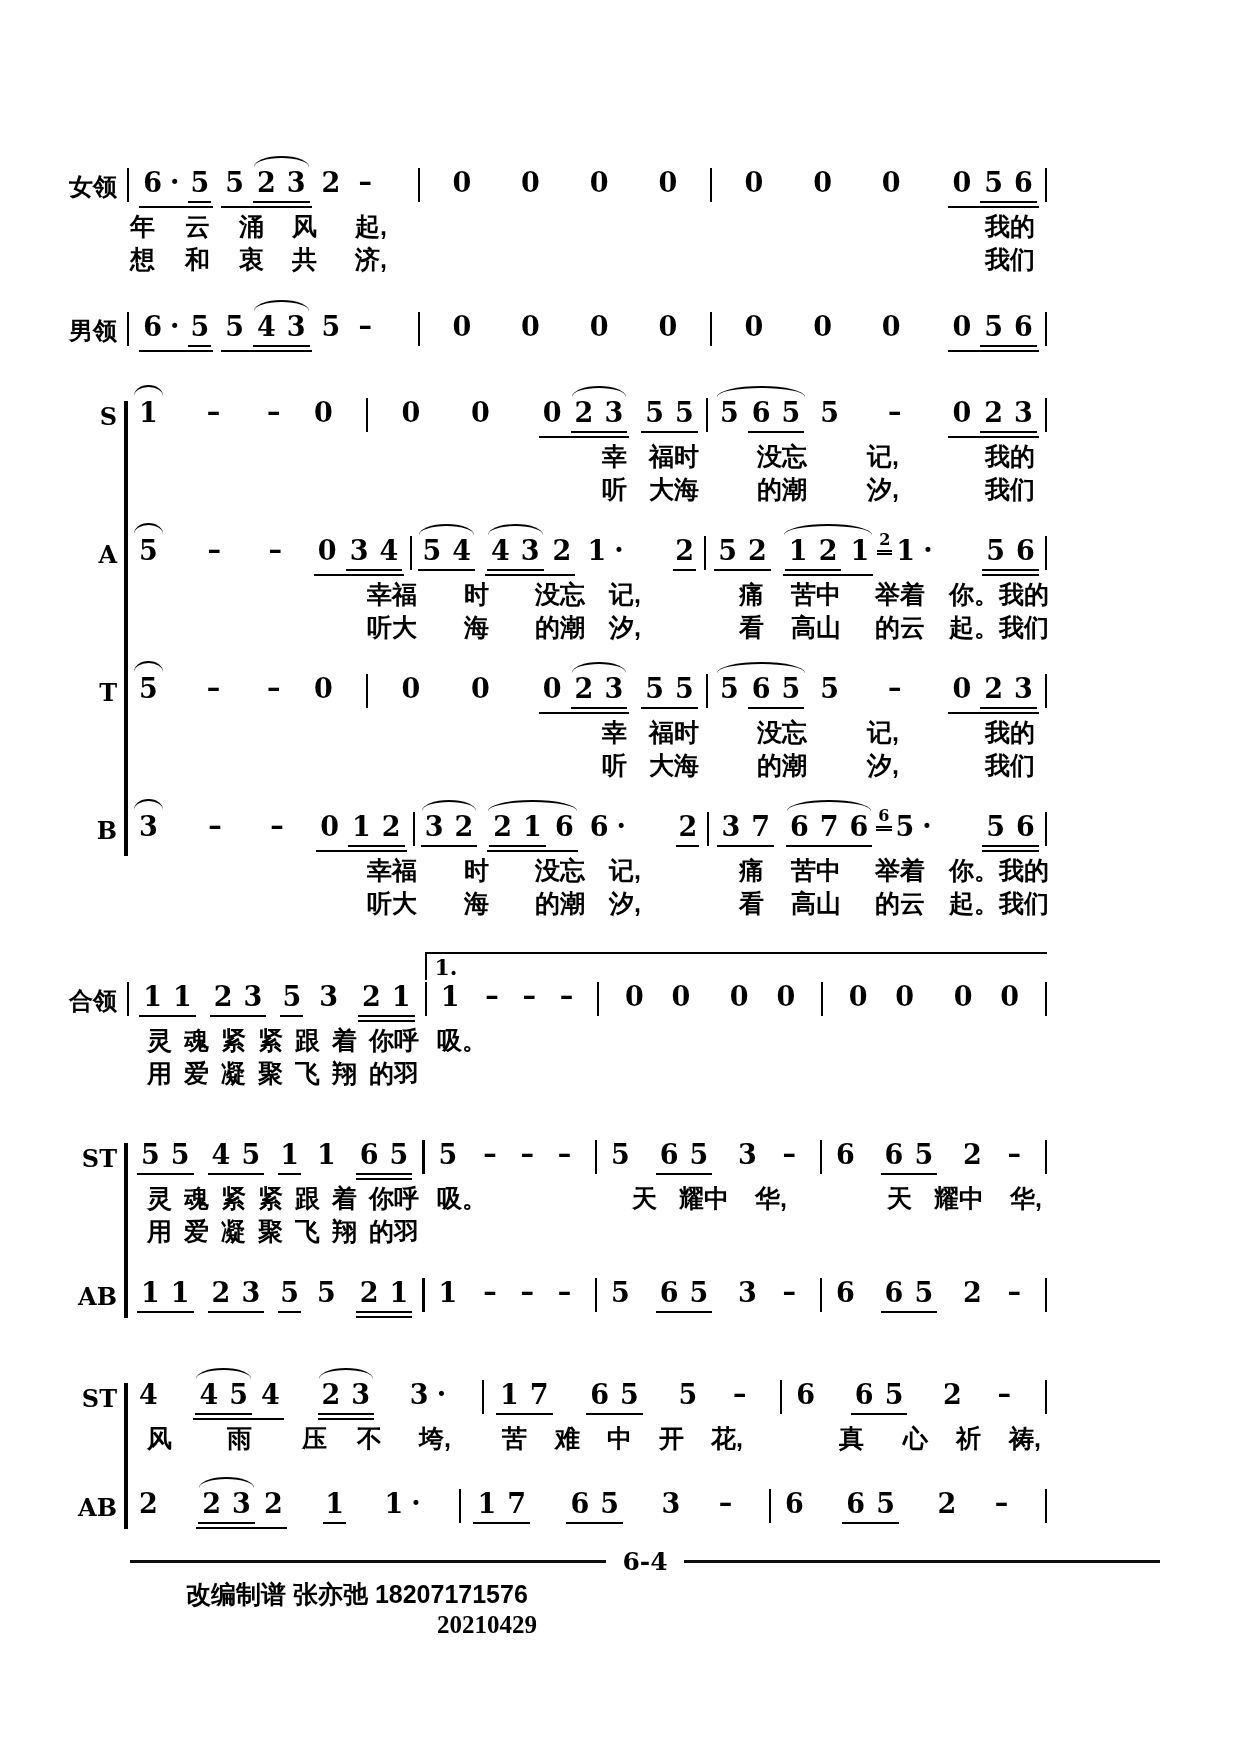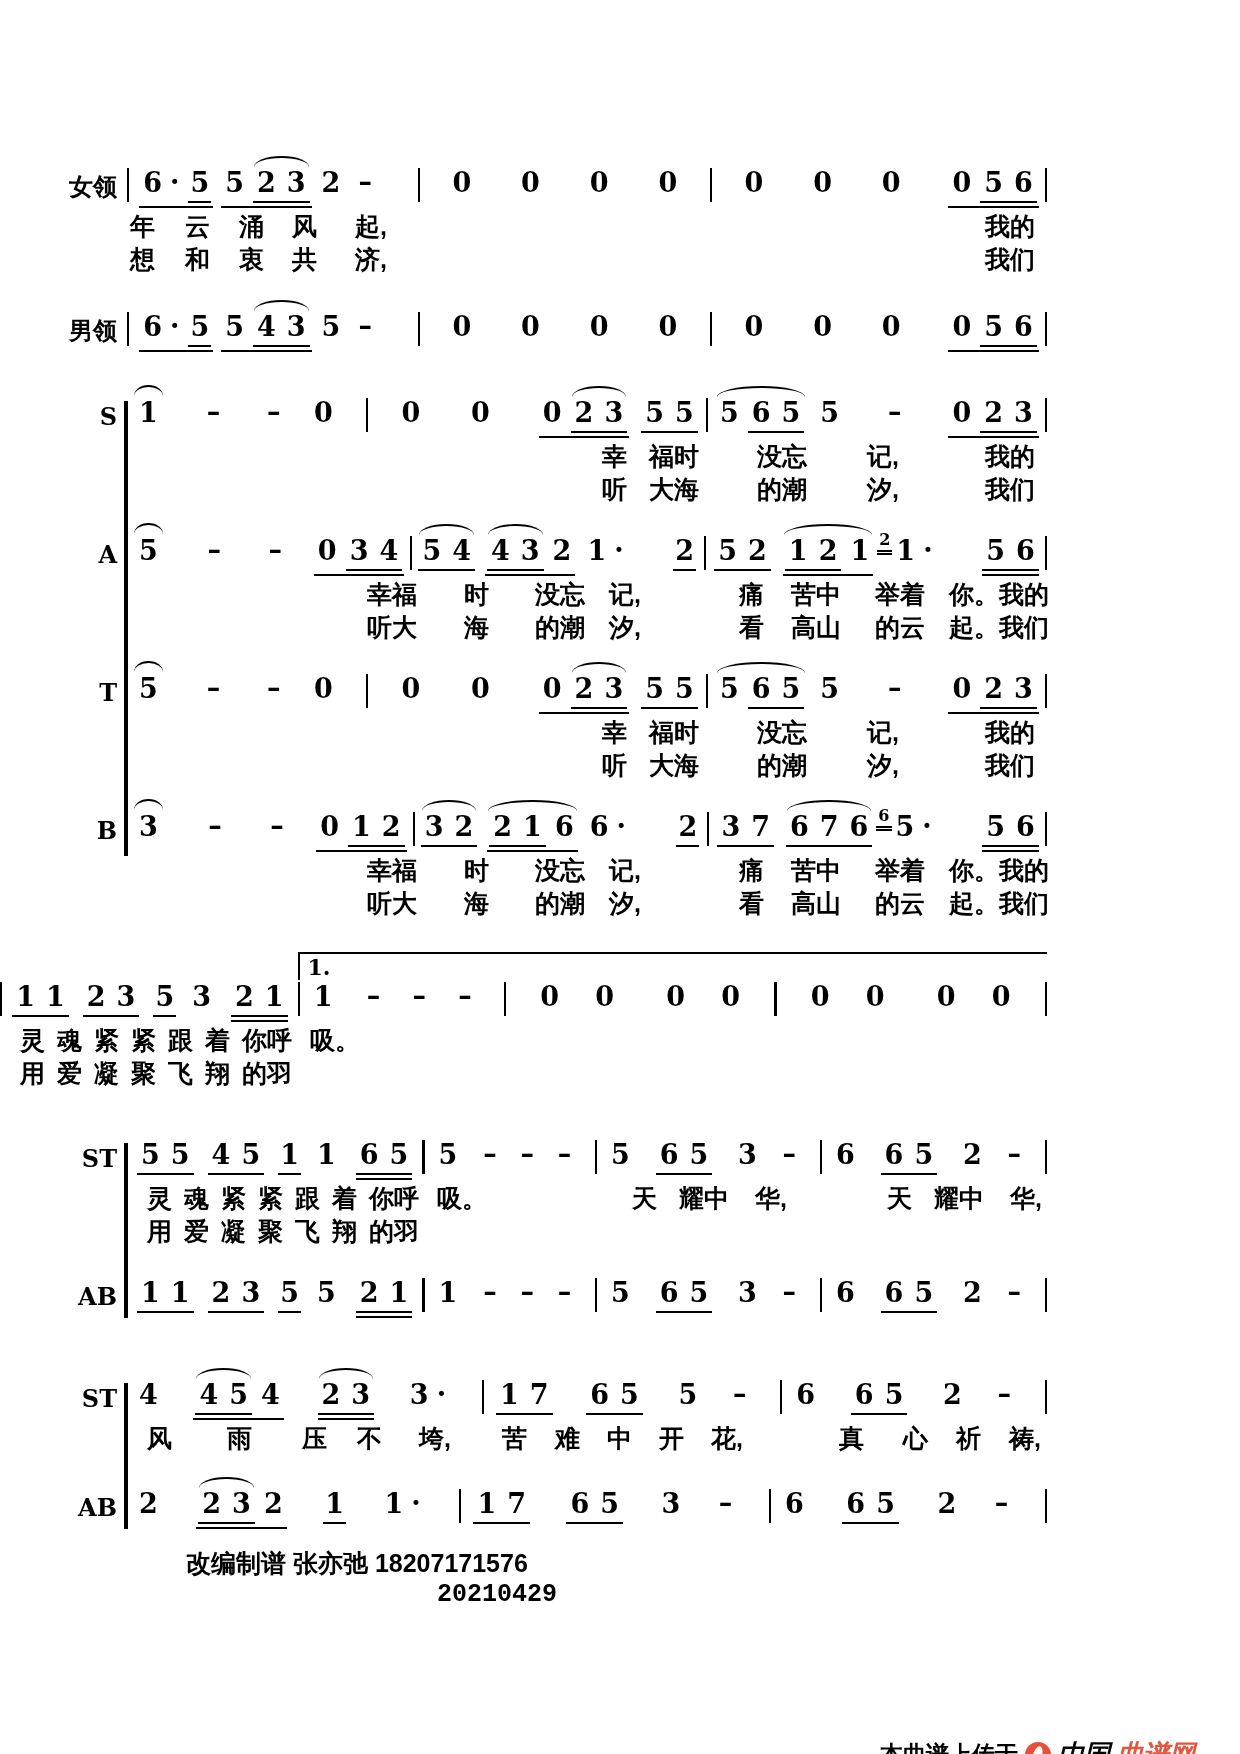--- a/index.html
+++ b/index.html
@@ -31,21 +31,21 @@
   .voltabox{position:relative;display:inline-flex;align-items:flex-start;flex:1;}
   .volta-line{position:absolute;left:0;right:0;top:-30px;height:26px;border-top:2.5px solid #000;border-left:2.5px solid #000;}
   .volta-label{position:absolute;left:10px;top:-28px;font-family:"DejaVu Serif",serif;font-weight:bold;font-size:22px;}
   .lyrics{position:relative;height:33px;font-size:25px;font-weight:bold;line-height:33px;}
   .lyr{position:absolute;top:0;white-space:nowrap;}
   .footer{margin-top:16px;}
   .rule{display:flex;align-items:center;width:1030px;margin-left:130px;}
   .rule .ln{flex:1;height:3.5px;background:#0d0d0d;}
   .rule .pg{padding:0 16px;font-family:"DejaVu Serif",serif;font-weight:bold;font-size:25px;}
   .credit{margin-left:186px;font-size:25px;font-weight:bold;margin-top:2px;}
-  .date{margin-left:437px;font-family:Liberation Mono, monospace;font-weight:bold;font-size:25px;}
+  .date{margin-left:437px;font-family:Liberation Serif, serif;font-weight:bold;font-size:25px;}
   .upload{display:flex;align-items:center;justify-content:flex-end;margin:128px 45px 0 0;gap:7px;font-size:23px;font-weight:bold;}
   .logo{width:26px;height:26px;border-radius:50%;background:#e8503a;position:relative;flex:0 0 26px;}
   .logo::before{content:'';position:absolute;left:8px;top:4px;width:9px;height:18px;background:#fff;border-radius:50%;transform:rotate(18deg);}
   .brand-cn{font-size:26px;font-weight:bold;font-style:italic;}
   .brand-red{color:#e2583e;font-size:26px;font-weight:bold;font-style:italic;}
 </style>
 </head>
 <body>
 
 <div class="sheet">
@@ -1058,20 +1058,21 @@
             <span class="lyr" style="left: 664px;">高山</span>
             <span class="lyr" style="left: 748px;">的云</span>
             <span class="lyr" style="left: 822px;">起。</span>
             <span class="lyr" style="left: 872px;">我们</span>
           </div>
         </div>
       </div>
     </div>
     <div class="system" style="margin-bottom: 50px;">
       <div class="staff" style="margin-bottom: 0px; padding-top: 32px;">
+        <div class="label">合领</div>
         <div class="scontent">
           <div class="notes">
             <span class="barline"></span>
             <span class="sp" style="width: 10px;"></span>
             <span class="tok">
               <span class="row">
                 <span class="tok">
                   <span class="row">
                     <span class="txt">1</span>
                   </span>
@@ -1837,20 +1838,25 @@
             <span class="dash">–</span>
             <span class="grow" style="flex-grow: 2;"></span>
             <span class="barline"></span>
           </div>
         </div>
       </div>
     </div>
   </div>
 
 <div class="footer">
+  <div class="rule">
+    <span class="ln"></span>
+    <span class="pg">6-4</span>
+    <span class="ln"></span>
+  </div>
   <div class="credit">改编制谱  张亦弛  18207171576</div>
   <div class="date">20210429</div>
   <div class="upload">
     <span>本曲谱上传于</span>
     <span class="logo"></span>
     <span class="brand-cn">中国</span>
     <span class="brand-red" style="color: rgb(226, 88, 62);">曲谱网</span>
   </div>
 </div>
 

